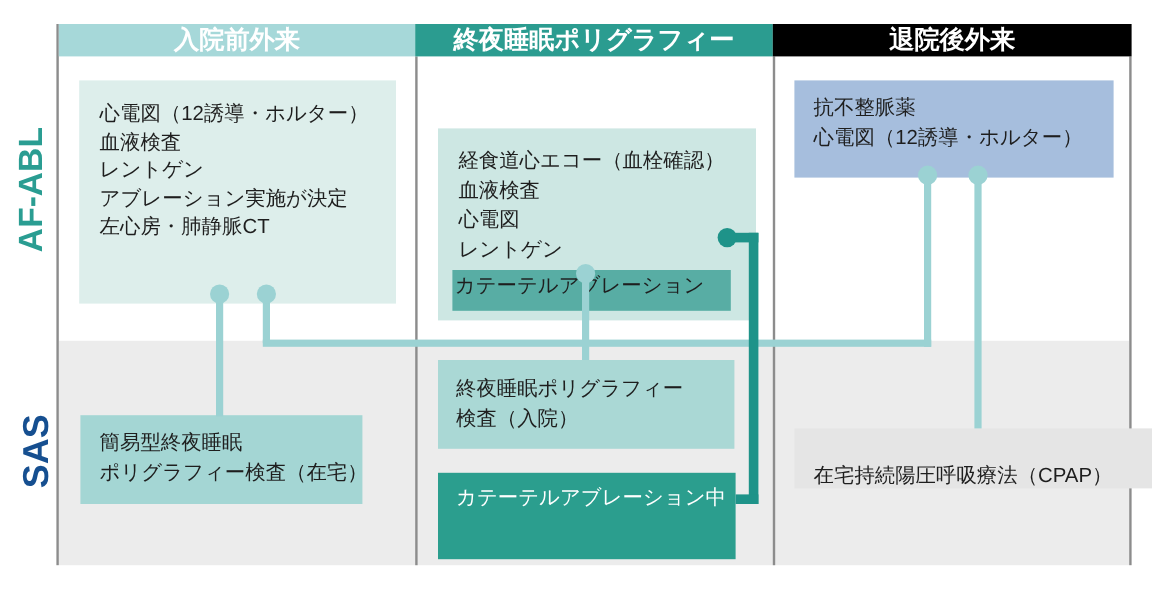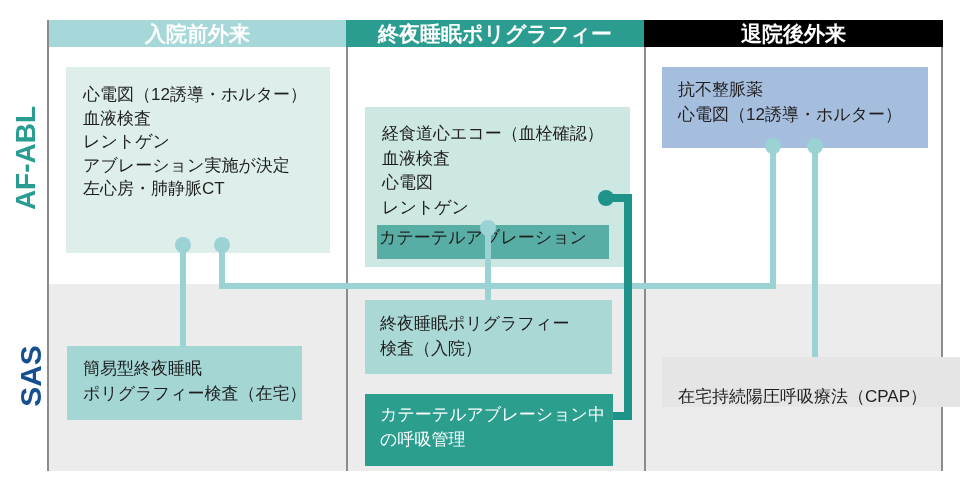--- a/index.html
+++ b/index.html
@@ -86,21 +86,20 @@
     <div class="ln">検査（入院）</div>
   </div>
 
   <div class="box box-sas-pre">
     <div class="ln">簡易型終夜睡眠</div>
     <div class="ln">ポリグラフィー検査（在宅）</div>
   </div>
 
   <div class="box box-sas-during2">
     <div class="ln">カテーテルアブレーション中</div>
-    <div class="ln">の呼吸管理</div>
   </div>
 
   <div class="box box-sas-post">
     <div class="ln">在宅持続陽圧呼吸療法（CPAP）</div>
   </div>
 
   <div class="conn conn-light" style="left:180px;top:246px;width:6px;height:101px;"></div>
   <div class="conn conn-light" style="left:219px;top:246px;width:6px;height:40px;"></div>
   <div class="conn conn-light" style="left:219px;top:283px;width:557px;height:6px;"></div>
   <div class="conn conn-light" style="left:770px;top:148px;width:6px;height:141px;"></div>

